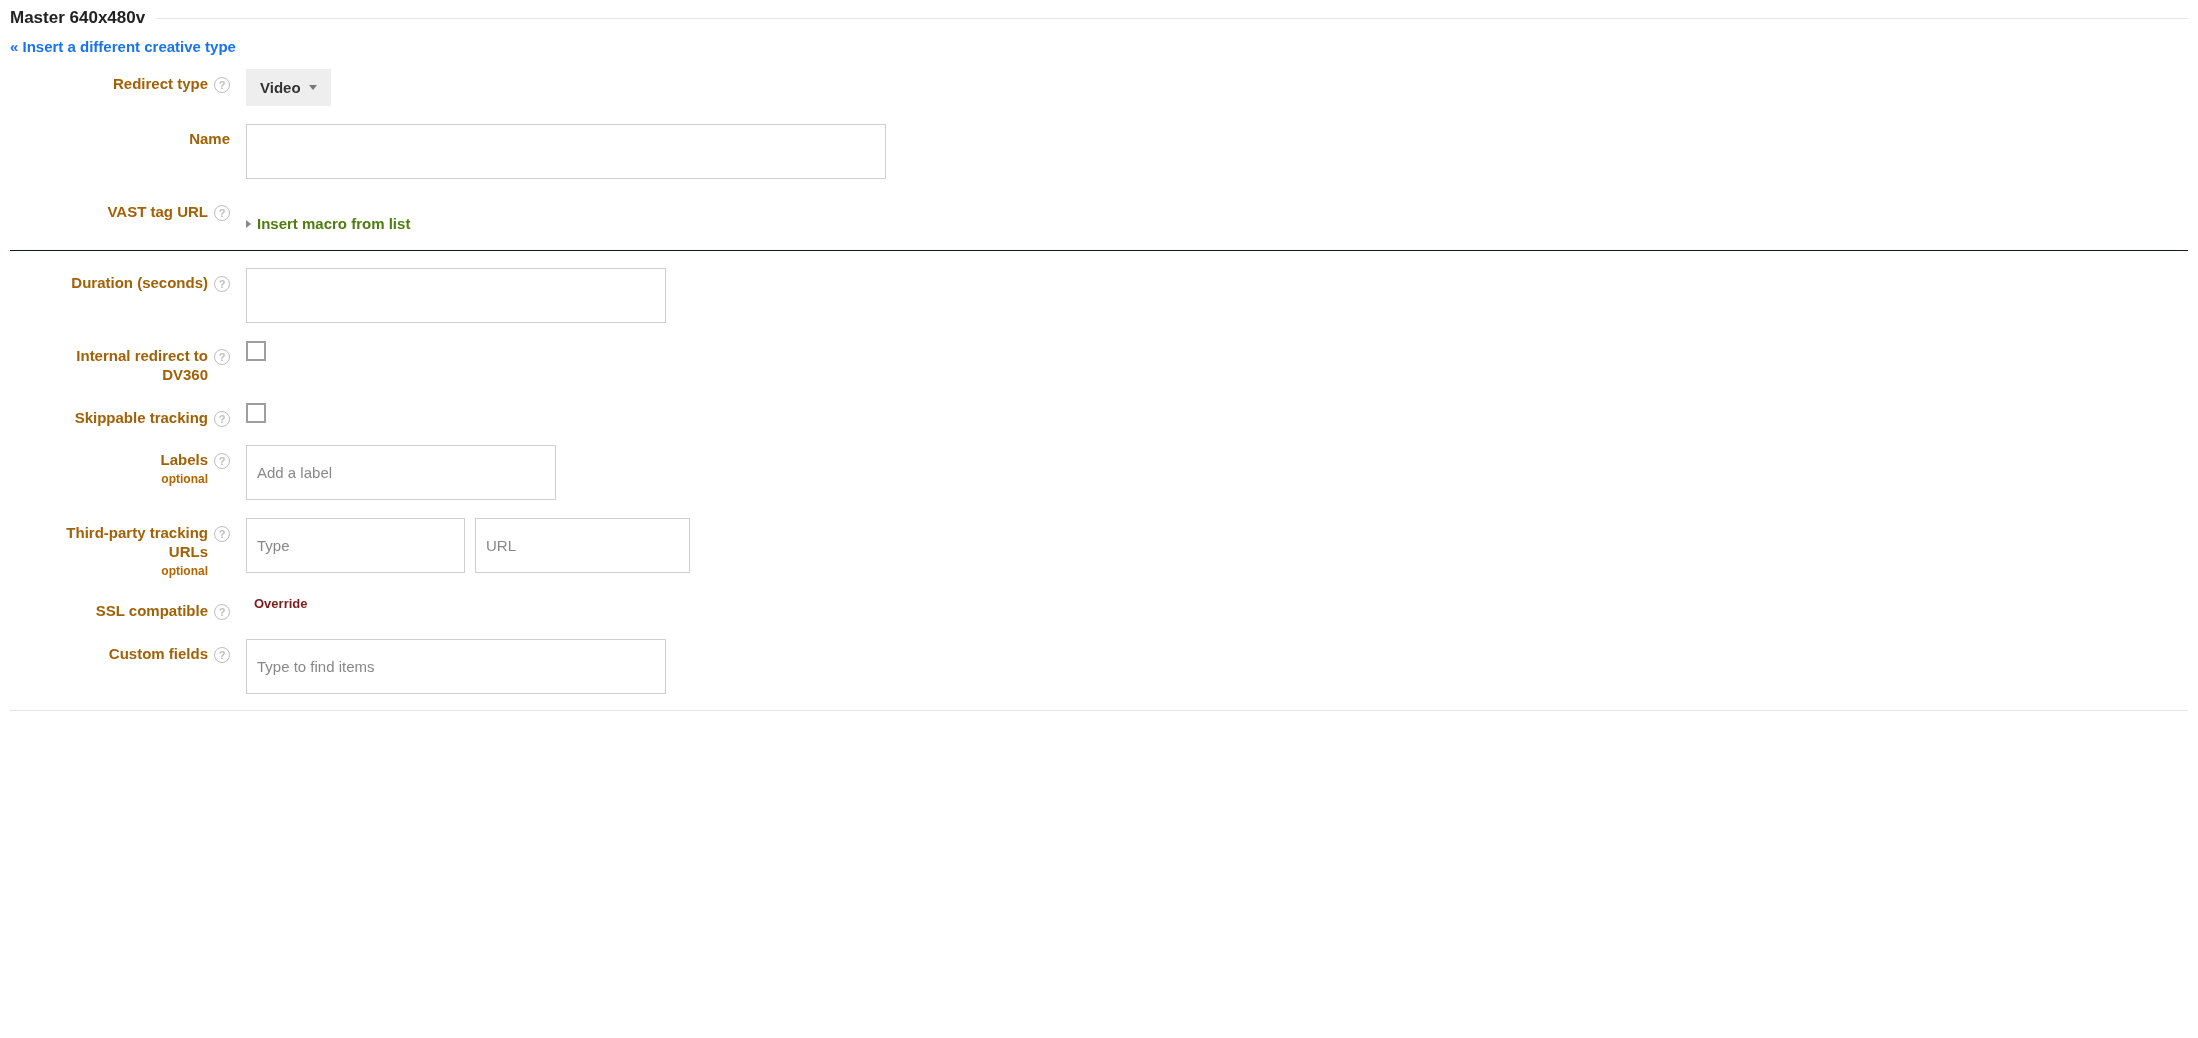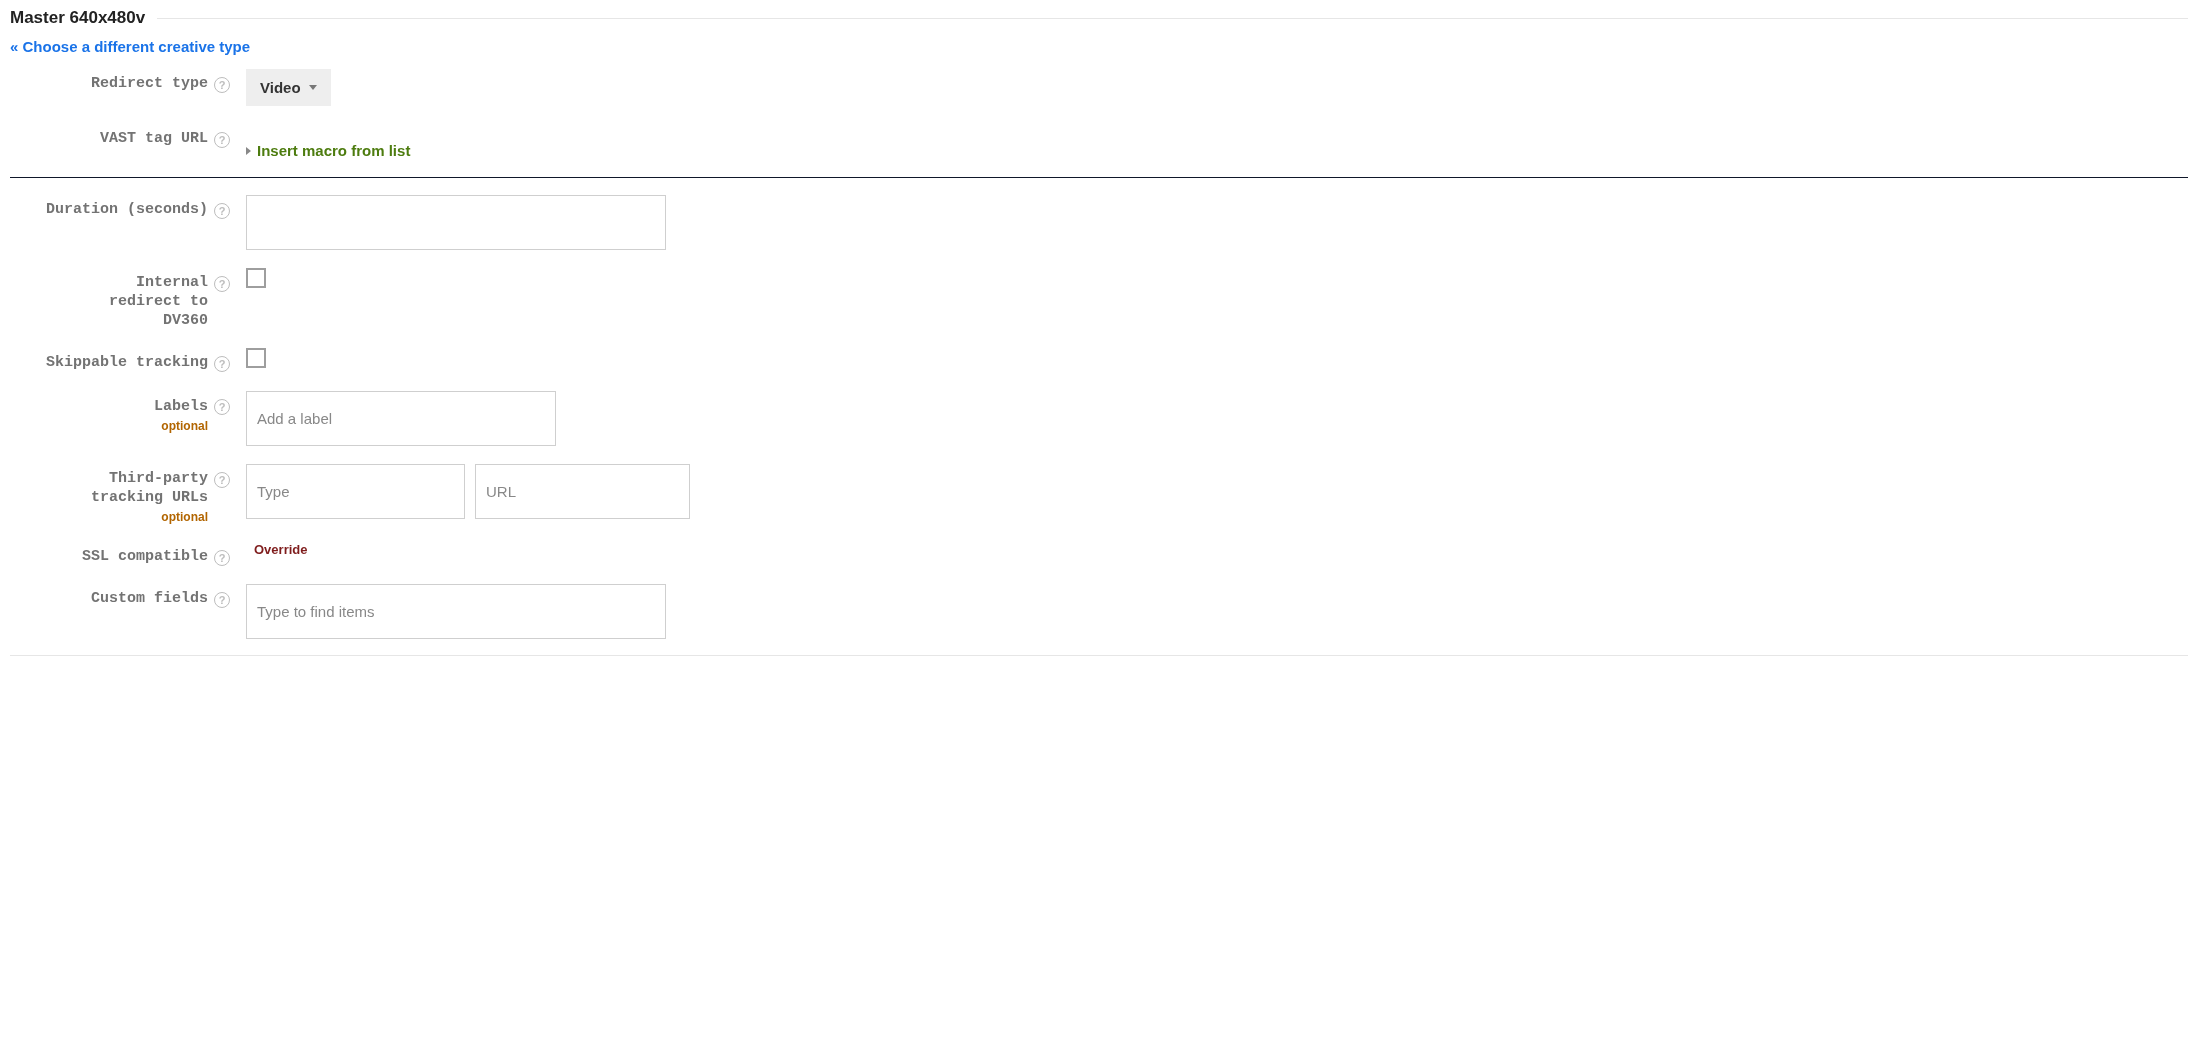--- a/index.html
+++ b/index.html
@@ -50,23 +50,22 @@
     text-align: right;
     padding-right: 8px;
     padding-top: 6px;
     display: flex;
     justify-content: flex-end;
     align-items: flex-start;
   }
   .label-text {
     font-size: 15px;
     font-weight: 700;
-    color: #737373;
+    color: #a16207;
     line-height: 1.25;
-    font-family: Liberation Mono, monospace;
   }
   .optional {
     display: block;
     font-size: 12px;
     font-weight: 700;
     color: #b26500;
     margin-top: 2px;
   }
   .help-icon {
     width: 16px; height: 16px;
@@ -170,37 +169,45 @@
 </head>
 <body>
 
 
 
 <div class="header-row">
   <div class="header-title">Master 640x480v</div>
   <div class="header-line"></div>
 </div>
 
-<div class="choose-link">« Choose a different creative type</div>
+<div class="choose-link">« Insert a different creative type</div>
 
 <div class="form">
 
   <div class="row">
     <div class="label-col">
       <span class="label-text">Redirect type</span>
       <span class="help-icon">?</span>
     </div>
     <div class="field-col">
       <div class="dropdown">
         <span>Video</span>
         <span class="caret-down"></span>
       </div>
     </div>
   </div>
 
+  <div class="row">
+    <div class="label-col">
+      <span class="label-text">Name</span>
+    </div>
+    <div class="field-col">
+      <input type="text" class="textinput" style="width: 640px;" value="">
+    </div>
+  </div>
 
   <div class="row section-end">
     <div class="label-col">
       <span class="label-text">VAST tag URL</span>
       <span class="help-icon">?</span>
     </div>
     <div class="field-col stack">
       <div class="macro-row">
         <span class="caret-right"></span>
         <span class="macro-text">Insert macro from list</span>

